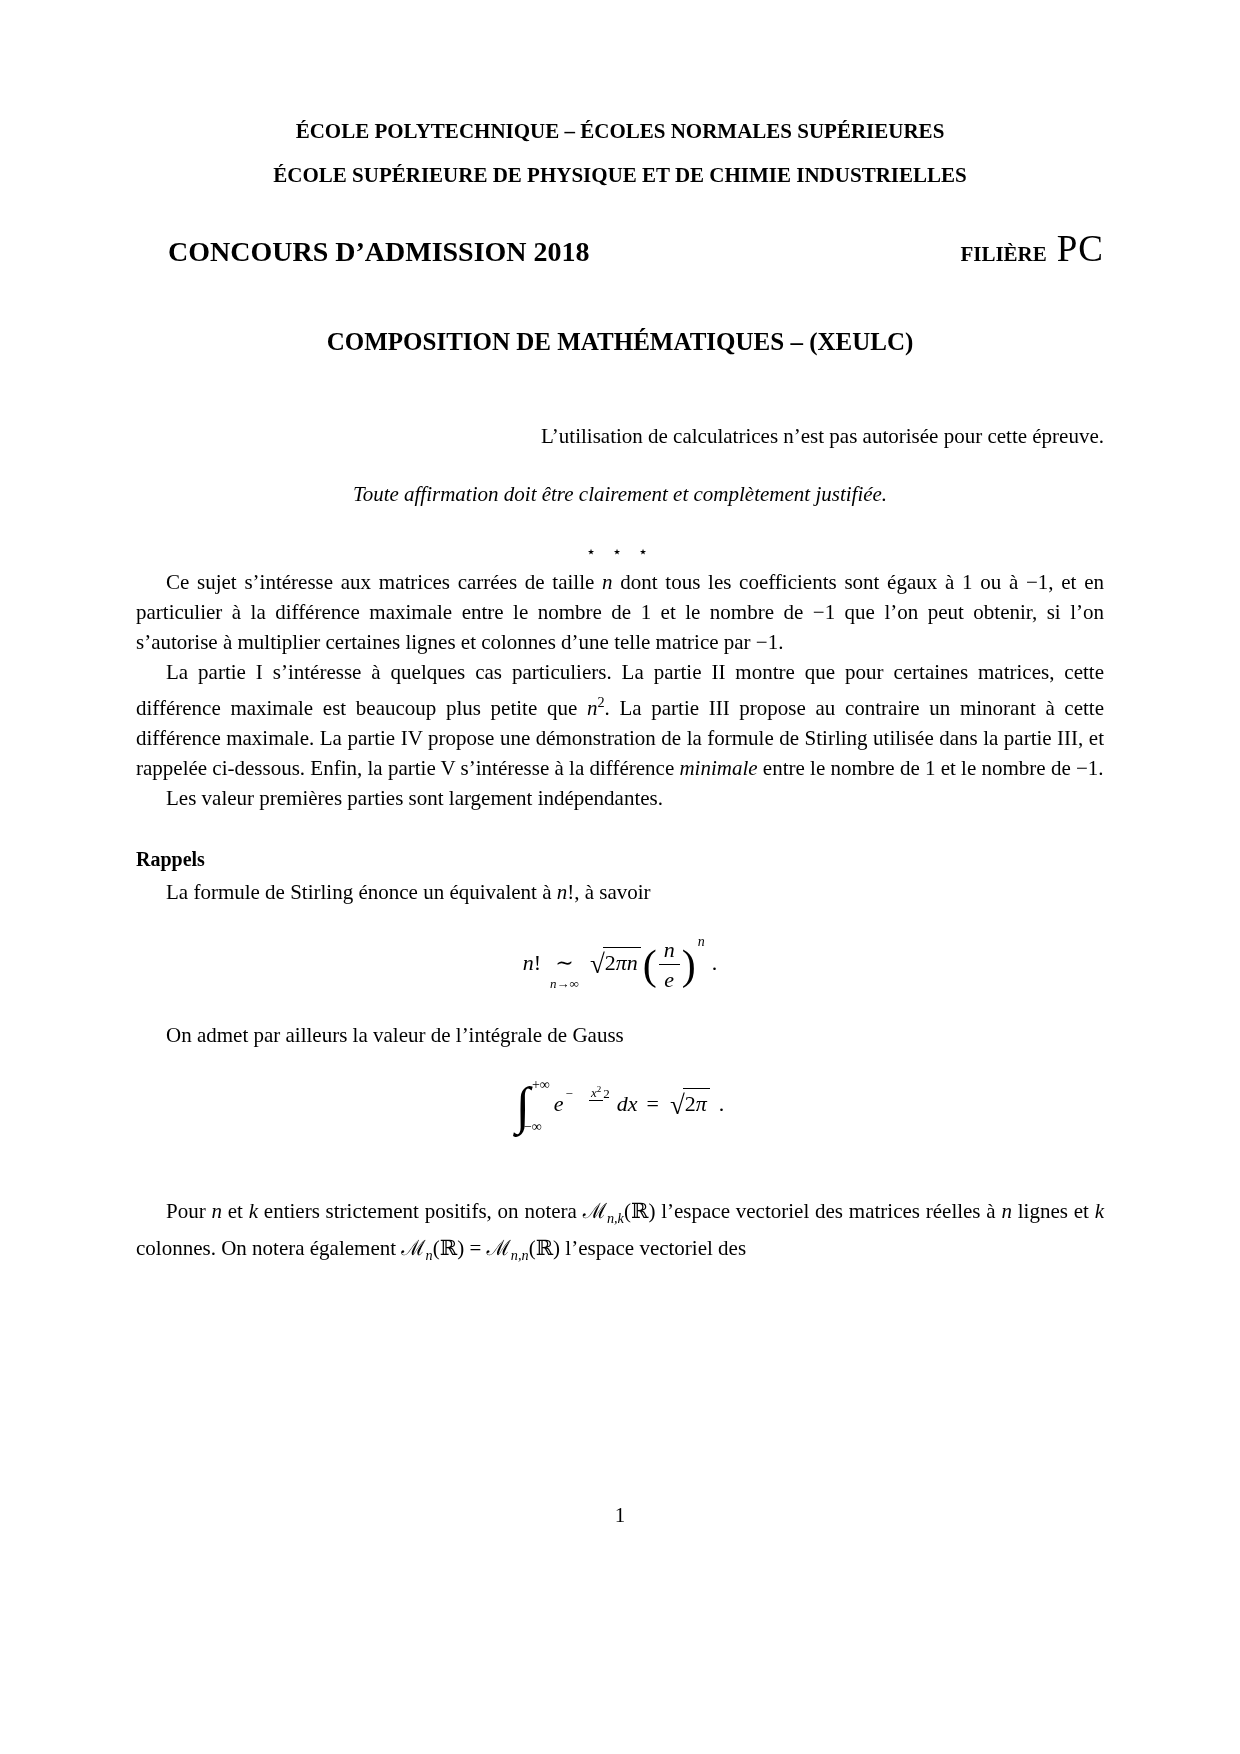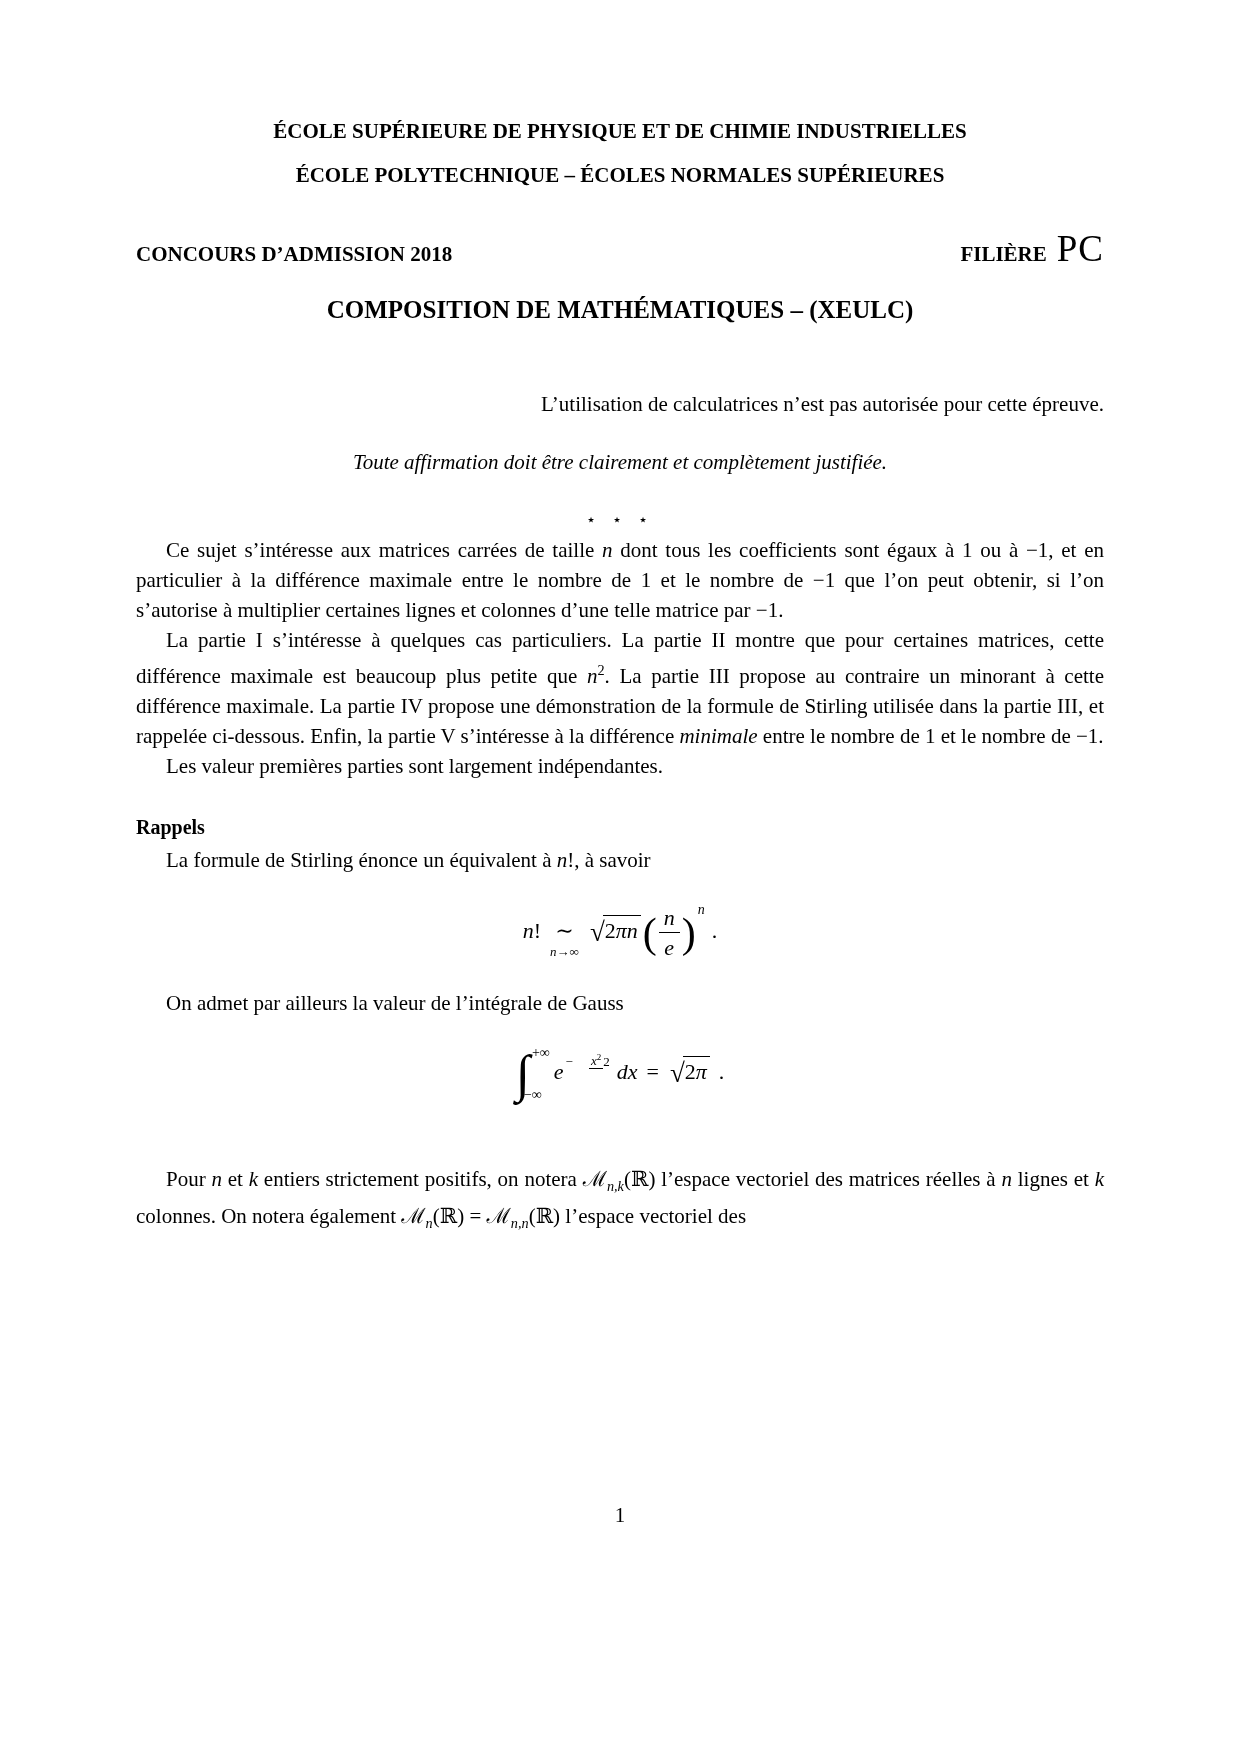--- a/index.html
+++ b/index.html
@@ -11,24 +11,24 @@
     color:#000000;
     font-family:"Liberation Serif","DejaVu Serif",serif;
     font-size:21px; line-height:30px;
     padding:118px 136px 0 136px;
     box-sizing:border-box;
     overflow:hidden;
   }
   .hdr { text-align:center; font-weight:bold; font-size:21px; line-height:26px; }
   .hdr + .hdr { margin-top:18px; }
   .adm-row { display:flex; justify-content:space-between; align-items:baseline; margin-top:46px; }
-  .concours { font-weight:bold; font-size:21px; }
+  .concours { font-weight:bold; font-size:28px;margin-left:32px; }
   .filiere { font-weight:bold; font-size:21px; }
   .filiere-pc { font-size:37px; font-weight:normal; margin-left:10px; letter-spacing:1px; }
-  .doc-title { text-align:center; font-weight:bold; font-size:25px; line-height:30px; margin-top:26px; }
+  .doc-title { text-align:center; font-weight:bold; font-size:25px; line-height:30px; margin-top:58px; }
   .duration { text-align:center; margin-top:26px; }
   .notice { text-align:right; margin-top:64px; }
   .notice-italic { text-align:center; font-style:italic; margin-top:28px; }
   .stars { text-align:center; margin-top:28px; font-size:16px; letter-spacing:6px; }
   .para { margin:0; text-align:justify; text-indent:30px; }
   .mt-lg { }
   .section-heading { font-weight:bold; font-size:20px; line-height:36px; margin-top:28px; }
   .mi { font-style:italic; }
   sup { font-size:0.68em; }
   sub { font-size:0.68em; }
@@ -60,22 +60,22 @@
   .dx { margin-left:7px; }
   .eq { margin:0 9px; }
 
   .pageno { position:absolute; left:0; right:0; top:1500px; text-align:center; font-size:21px; }
 </style>
 </head>
 <body>
 
 <div class="page">
 
+  <div class="hdr">ÉCOLE POLYTECHNIQUE – ÉCOLES NORMALES SUPÉRIEURES</div>
   <div class="hdr">ÉCOLE SUPÉRIEURE DE PHYSIQUE ET DE CHIMIE INDUSTRIELLES</div>
-  <div class="hdr">ÉCOLE POLYTECHNIQUE – ÉCOLES NORMALES SUPÉRIEURES</div>
 
   <div class="adm-row">
     <span class="concours">CONCOURS D’ADMISSION 2018</span>
     <span class="filiere"><span>FILIÈRE</span><span class="filiere-pc">PC</span></span>
   </div>
 
   <div class="doc-title">COMPOSITION DE MATHÉMATIQUES – (XEULC)</div>
 
   <div class="notice">L’utilisation de calculatrices n’est pas autorisée pour cette épreuve.</div>
   <div class="notice-italic">Toute affirmation doit être clairement et complètement justifiée.</div>

